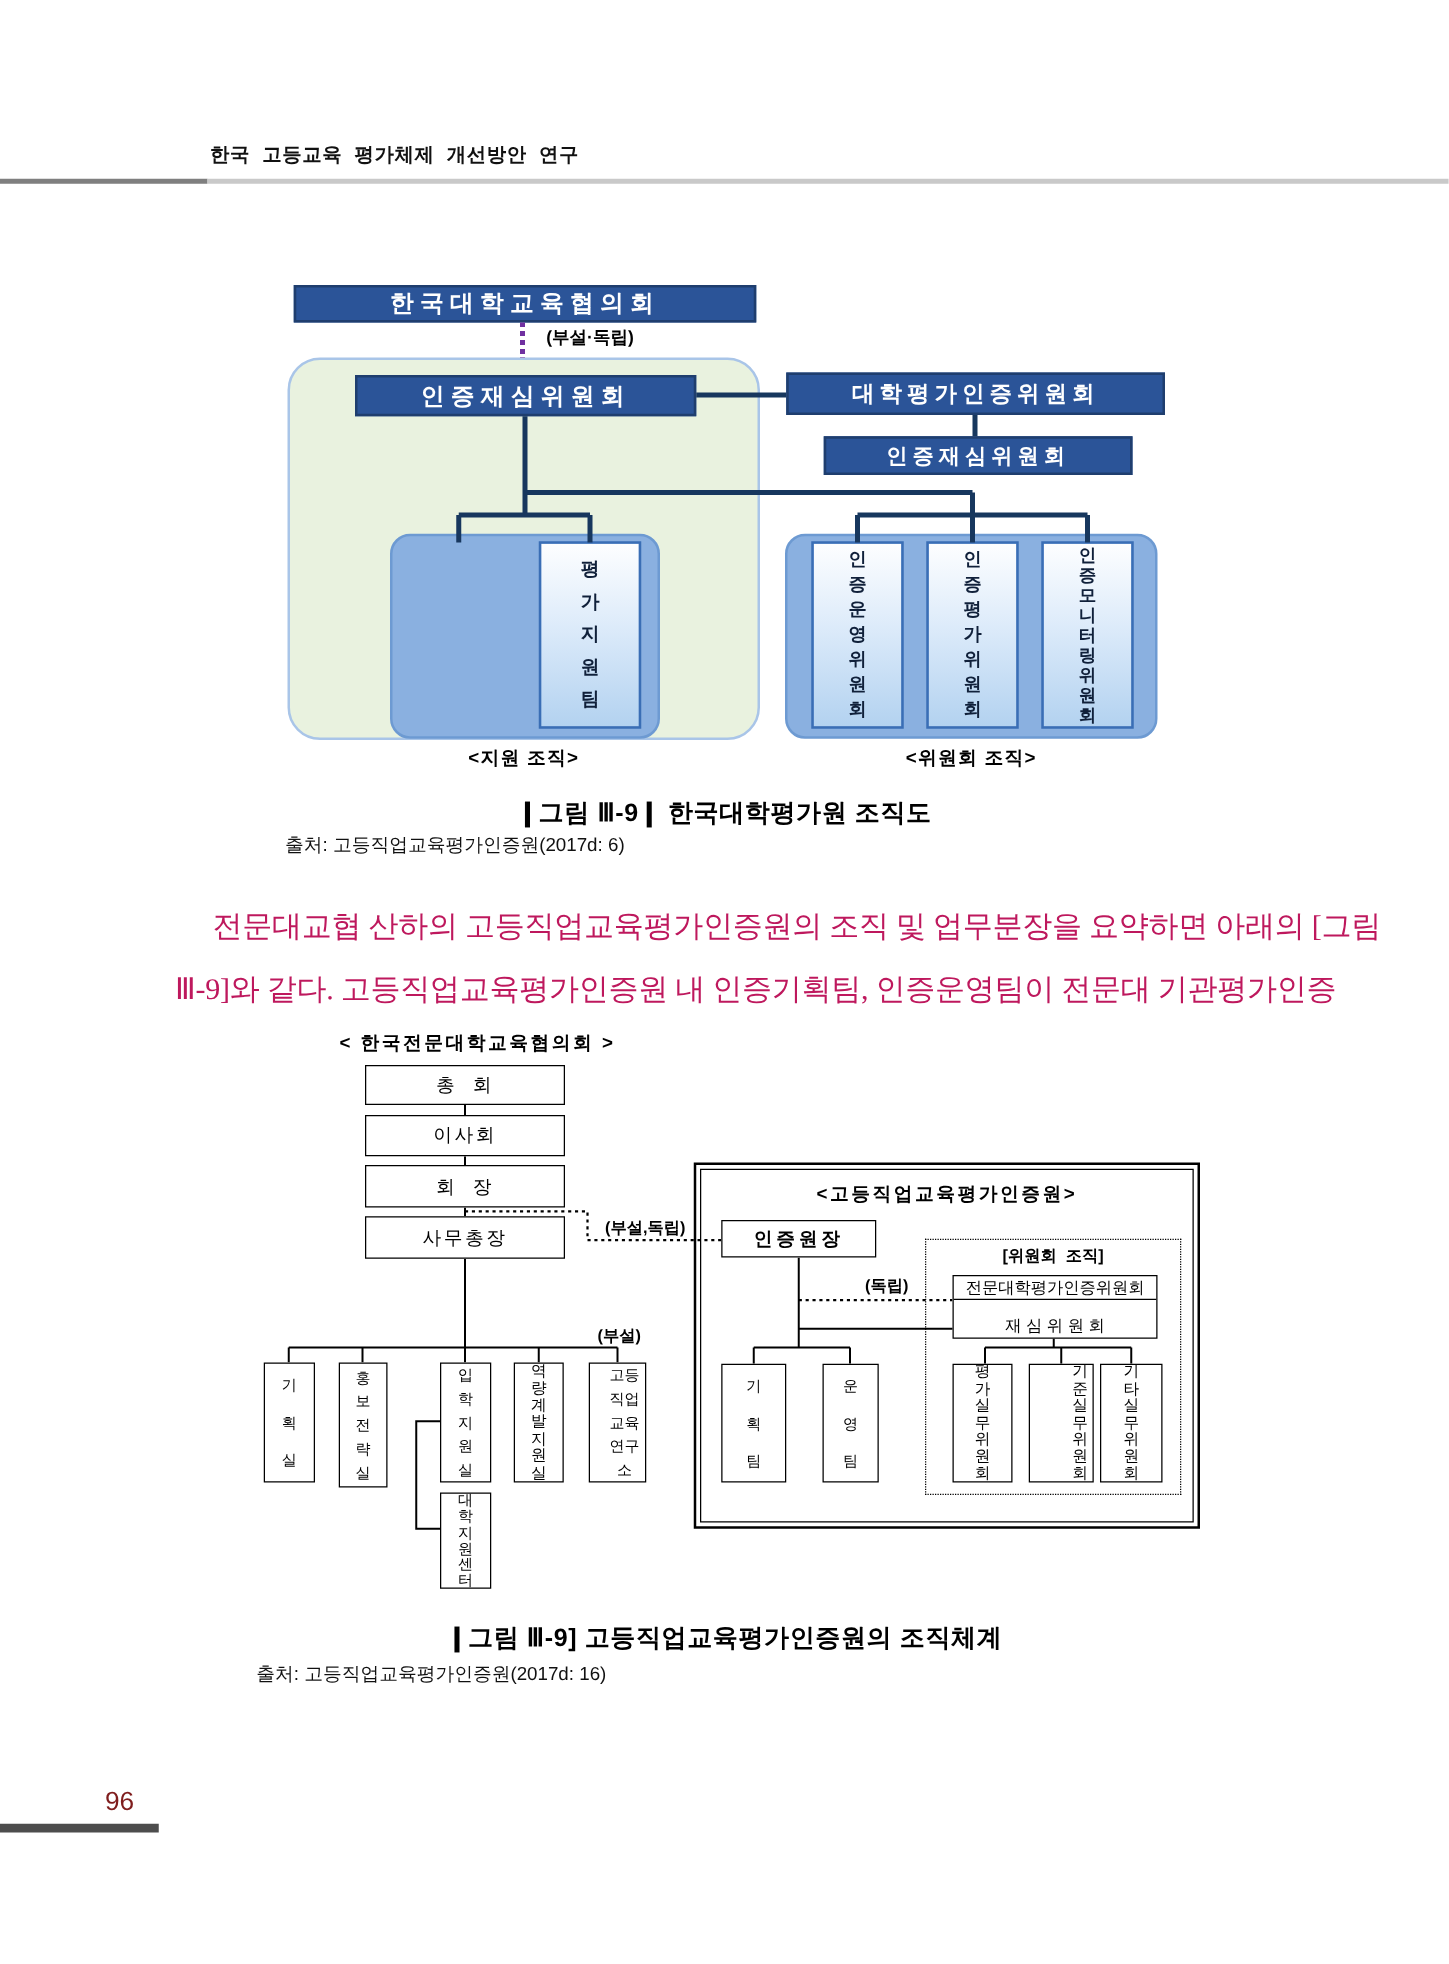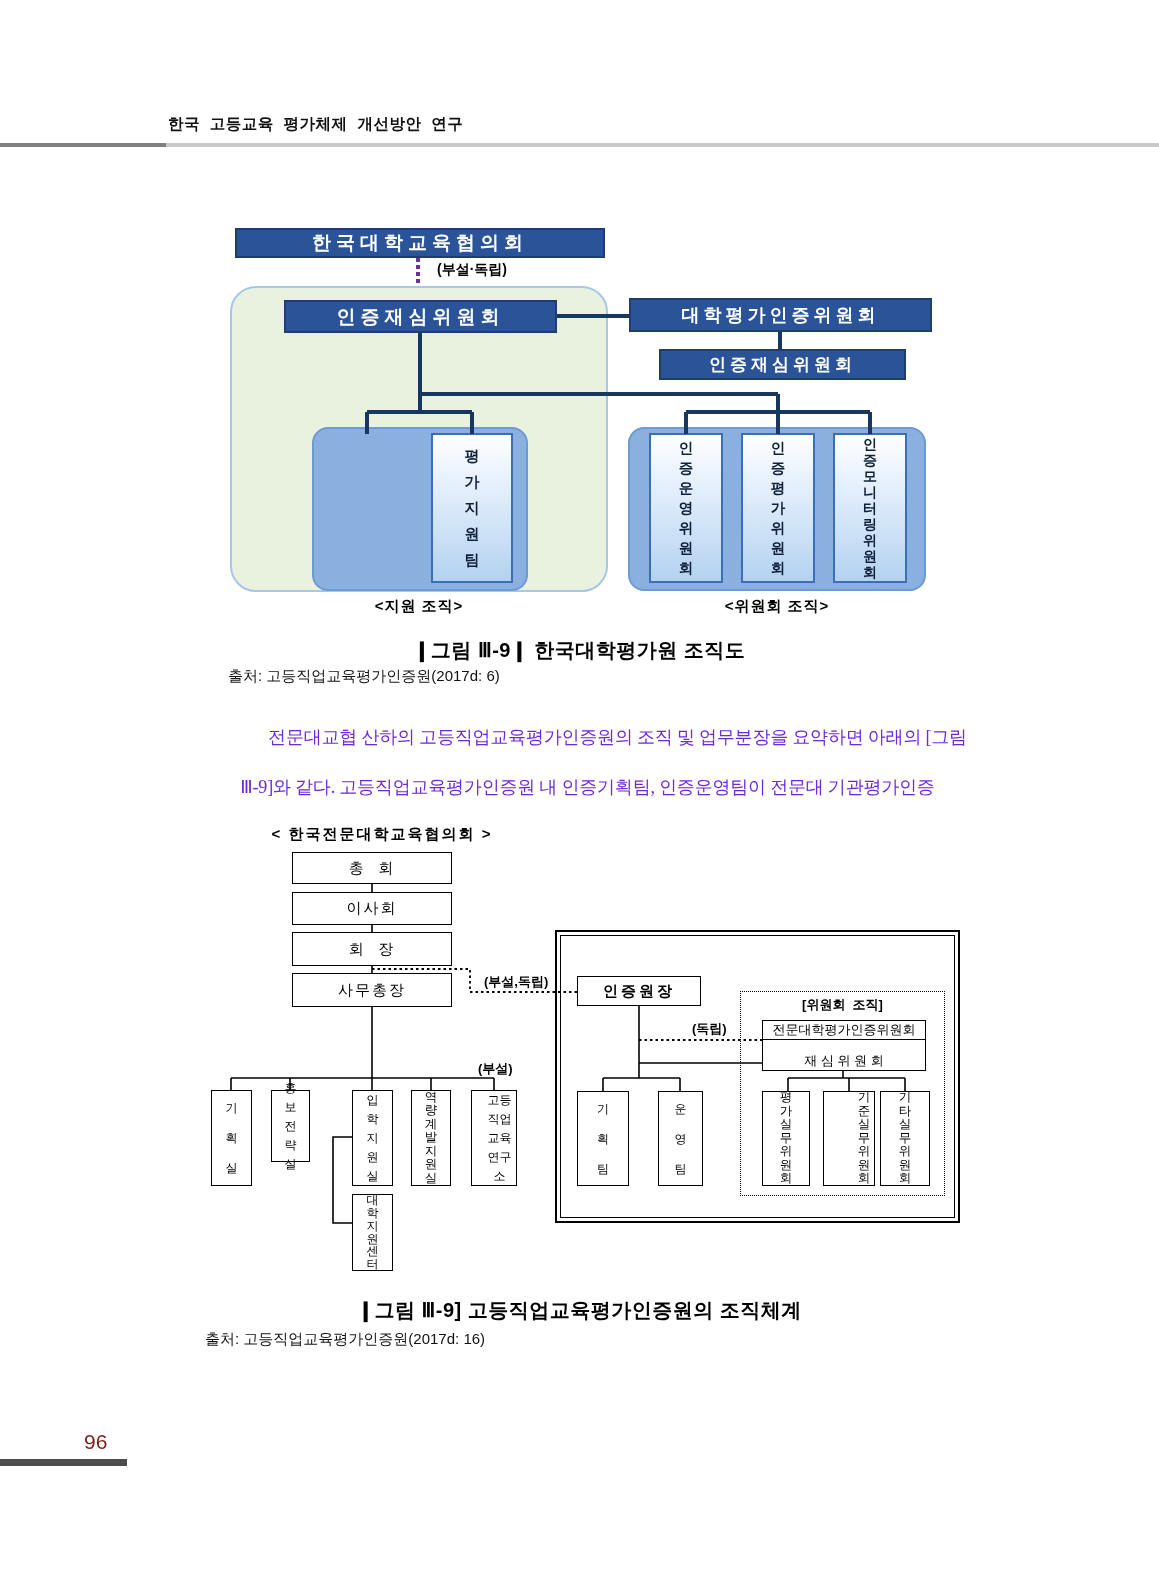--- a/index.html
+++ b/index.html
@@ -23,21 +23,21 @@
             border:2px solid #3a6eb5;box-sizing:border-box;color:#10203a;font-weight:bold;}
   .vt{display:inline-block;width:1.2em;word-break:break-all;text-align:center;}
   .vt2{display:inline-block;width:2.35em;word-break:break-all;text-align:center;}
   .grouplabel{font-weight:bold;font-size:15px;text-align:center;letter-spacing:1px;}
   .pdot{width:4px;background:repeating-linear-gradient(180deg,#7030a0 0 4px,transparent 4px 7px);}
   .smalllabel{font-weight:bold;font-size:14px;white-space:pre;}
 
   
   .caption{left:0;width:1159px;text-align:center;font-size:20px;font-weight:bold;letter-spacing:.5px;}
   .source{font-size:15px;color:#111;}
-  .para{left:140px;width:895px;font-family:"Liberation Serif",serif;font-size:18px;color:#6d28d9;letter-spacing:-0.2px;white-space:nowrap;text-align:center;}
+  .para{left:140px;width:895px;font-family:"Liberation Serif",serif;font-size:24px;color:#be185d;letter-spacing:-0.2px;white-space:nowrap;text-align:center;}
 
   
   .fig2{left:190px;top:820px;width:780px;height:460px;font-size:15px;}
   .wbox{display:flex;align-items:center;justify-content:center;background:#fff;border:1.5px solid #000;
         box-sizing:border-box;white-space:pre;font-size:15px;letter-spacing:2px;}
   .vwbox{display:flex;align-items:center;justify-content:center;background:#fff;border:1.5px solid #000;
          box-sizing:border-box;font-size:12px;}
   .f2title{font-weight:bold;letter-spacing:2px;white-space:pre;font-size:15px;}
   .dblbox-outer{border:2px solid #000;box-sizing:border-box;}
   .dblbox-inner{position:absolute;left:3px;top:3px;right:3px;bottom:3px;border:1px solid #000;}
@@ -150,40 +150,41 @@
   <div class="abs wbox" style="left:102px;top:72px;width:160px;height:33px;">이사회</div>
   <div class="abs wbox" style="left:102px;top:112px;width:160px;height:34px;">회  장</div>
   <div class="abs wbox" style="left:102px;top:153px;width:160px;height:34px;">사무총장</div>
 
   <div class="abs blabel" style="left:294px;top:153px;">(부설,독립)</div>
   <div class="abs blabel" style="left:288px;top:240px;">(부설)</div>
 
   <div class="abs vwbox" style="left:21px;top:270px;width:41px;height:96px;">
     <span class="vt" style="line-height:30px;">기획실</span>
   </div>
-  <div class="abs vwbox" style="left:81px;top:270px;width:39px;height:72px;">
+  <div class="abs vwbox" style="left:81px;top:270px;width:39px;height:100px;">
     <span class="vt" style="line-height:19px;">홍보전략실</span>
   </div>
   <div class="abs vwbox" style="left:162px;top:270px;width:41px;height:96px;">
     <span class="vt" style="line-height:19px;">입학지원실</span>
   </div>
   <div class="abs vwbox" style="left:221px;top:270px;width:40px;height:96px;font-size:12.5px;">
     <span class="vt" style="line-height:13.5px;">역량계발지원실</span>
   </div>
   <div class="abs vwbox" style="left:281px;top:270px;width:46px;height:96px;padding-left:11px;">
     <span class="vt2" style="line-height:19px;">고등직업교육연구소</span>
   </div>
   <div class="abs vwbox" style="left:162px;top:374px;width:41px;height:77px;font-size:12px;">
     <span class="vt" style="line-height:12.8px;">대학지원센터</span>
   </div>
 
   <div class="abs dblbox-outer" style="left:365px;top:110px;width:405px;height:293px;">
     <div class="dblbox-inner"></div>
   </div>
 
+  <div class="abs f2title" style="left:365px;top:126px;width:405px;text-align:center;">&lt;고등직업교육평가인증원&gt;</div>
 
   <div class="abs wbox" style="left:387px;top:156px;width:124px;height:30px;font-weight:bold;letter-spacing:3px;">인증원장</div>
 
   <div class="abs dotrect" style="left:550px;top:171px;width:205px;height:205px;"></div>
   <div class="abs blabel" style="left:550px;top:176px;width:205px;text-align:center;">[위원회  조직]</div>
 
   <div class="abs blabel" style="left:502px;top:200px;">(독립)</div>
 
   <div class="abs" style="left:572px;top:200px;width:164px;border:1.5px solid #000;background:#fff;box-sizing:border-box;">
     <div style="height:18px;display:flex;align-items:center;justify-content:center;font-size:13px;border-bottom:1px solid #000;">전문대학평가인증위원회</div>

